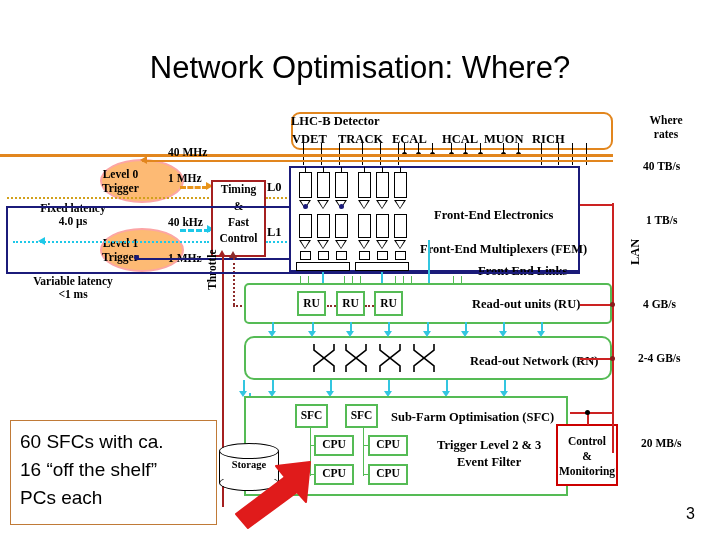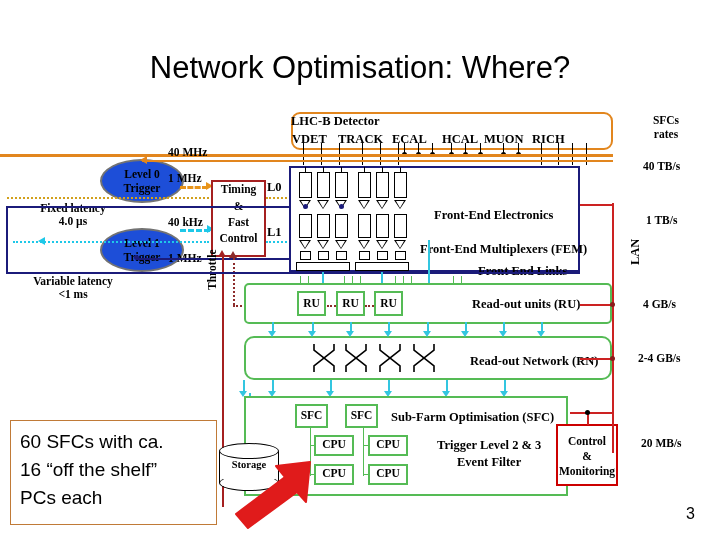--- a/index.html
+++ b/index.html
@@ -91,22 +91,22 @@
     border:1.5px solid #c07a37;background:#fff;
   }
   #annot-box .atext{
     font-family:"Liberation Sans", sans-serif;
     font-size:19px;font-weight:400;color:#000;line-height:28px;
     padding:7px 0 0 9px;
   }
 
   
   .ellipse{
-    border:2px solid #737373;border-radius:50%;background:#1d4ed8;
-    box-sizing:border-box;display:flex;align-items:center;justify-content:center;
+    border:2px solid #fca5a5;border-radius:50%;background:#fdba74;
+    box-sizing:border-box;display:flex;align-items:center;
   }
   .ellipse .lbl{text-align:center;line-height:14px;}
 
   
   #storage-cyl{left:219px;top:443px;width:60px;height:48px;}
   #storage-cyl .cyl-body{position:absolute;left:0;top:8px;width:60px;height:32px;
      border-left:1.6px solid #000;border-right:1.6px solid #000;box-sizing:border-box;background:#fff;}
   #storage-cyl .cyl-top{position:absolute;left:0;top:0;width:60px;height:16px;
      border:1.6px solid #000;border-radius:50%;box-sizing:border-box;background:#fff;}
   #storage-cyl .cyl-bot{position:absolute;left:0;top:32px;width:60px;height:16px;
@@ -452,21 +452,21 @@
   <div class="abs hline red" style="left:580px;top:204px;width:33px;"></div>
   <div class="abs hline red" style="left:580px;top:304px;width:33px;"></div>
   <div class="abs hline red" style="left:580px;top:358px;width:33px;"></div>
   <div class="abs hline red" style="left:570px;top:412px;width:43px;"></div>
   <div class="abs vline vred" style="left:587px;top:412px;height:13px;"></div>
   <div class="dot-node" style="left:585px;top:410px;"></div>
   <div class="dot-node-red" style="left:610px;top:302px;"></div>
   <div class="dot-node-red" style="left:610px;top:356px;"></div>
   <div class="abs lbl s12" id="lan-label">LAN</div>
 
-  <div class="abs lbl s11 ctr" style="left:636px;top:114px;width:60px;">SFCs</div>
+  <div class="abs lbl s11 ctr" style="left:636px;top:114px;width:60px;">Where</div>
   <div class="abs lbl s11 ctr" style="left:636px;top:128px;width:60px;">rates</div>
   <div class="abs lbl s11" style="left:643px;top:160px;">40 TB/s</div>
   <div class="abs lbl s11" style="left:646px;top:214px;">1 TB/s</div>
   <div class="abs lbl s11" style="left:643px;top:298px;">4 GB/s</div>
   <div class="abs lbl s11" style="left:638px;top:352px;">2-4 GB/s</div>
   <div class="abs lbl s11" style="left:641px;top:437px;">20 MB/s</div>
 
   <div class="abs box" id="annot-box">
     <div class="atext">
       <div>60 SFCs with ca.</div>

